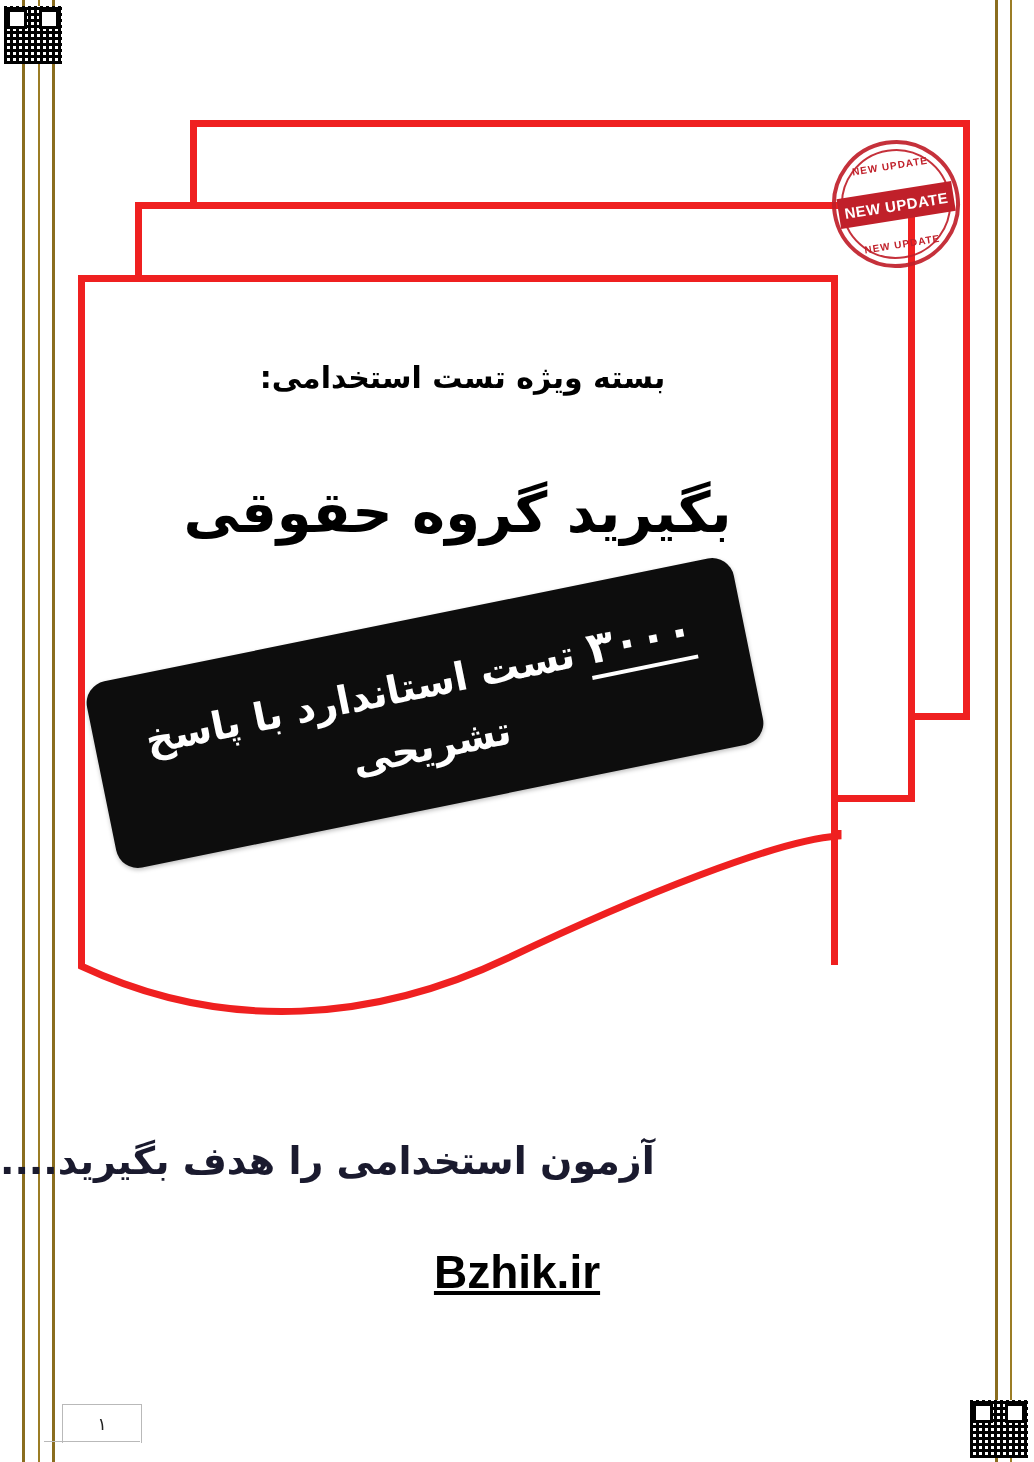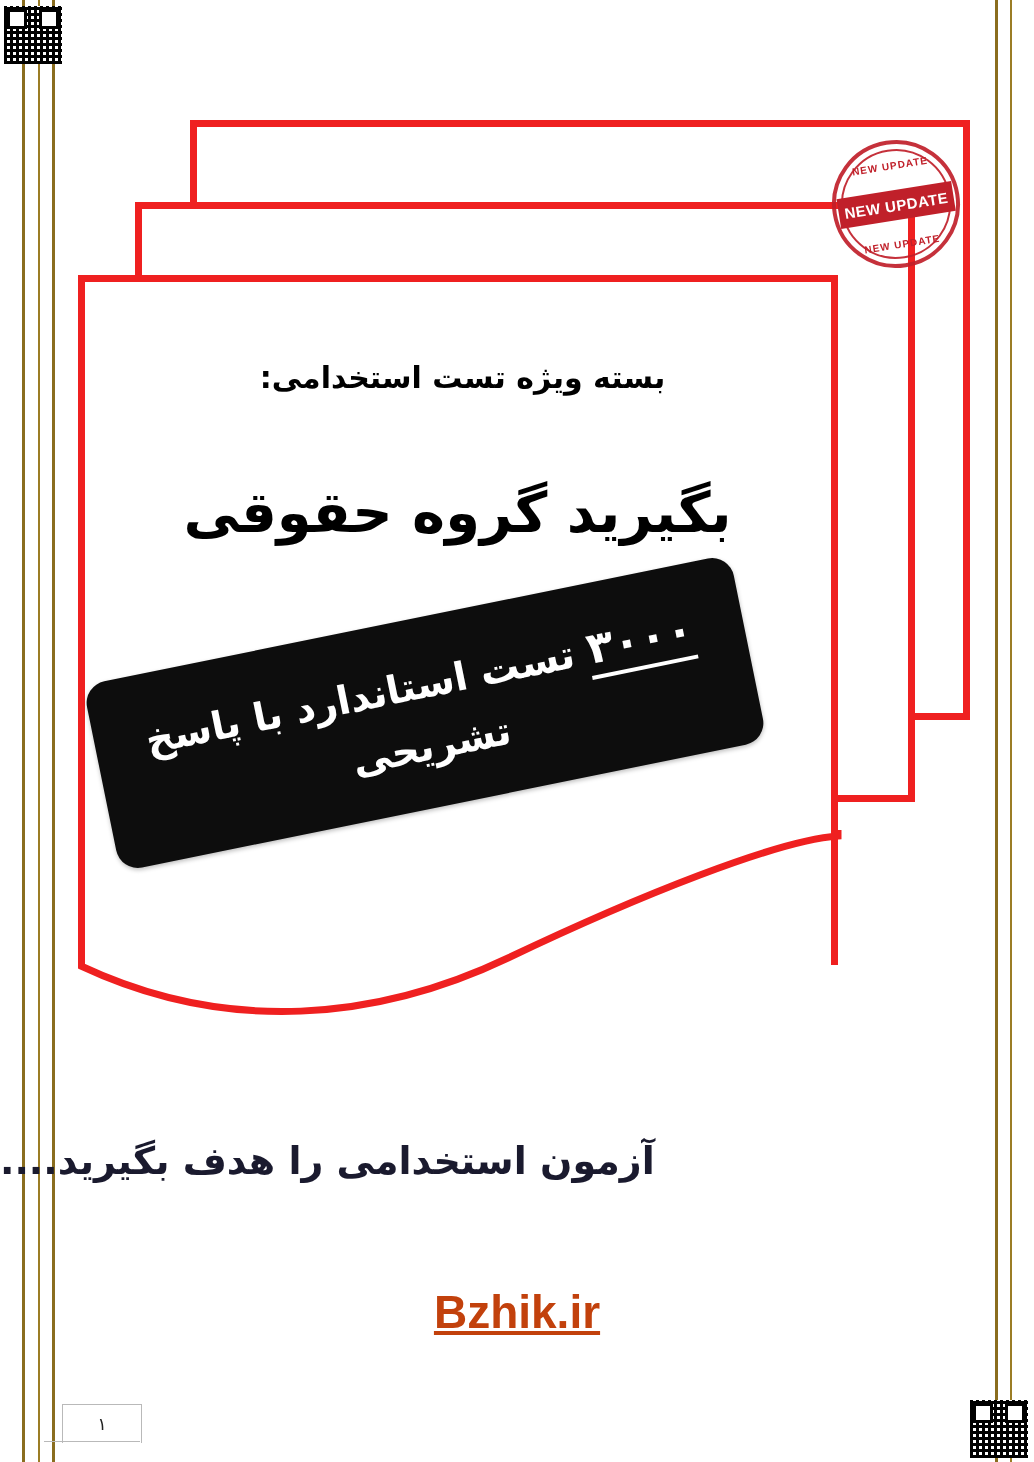--- a/index.html
+++ b/index.html
@@ -210,24 +210,23 @@
   }
   #site-link {
     position: absolute;
     left: 0;
     right: 0;
     top: 1245px;
     text-align: center;
     direction: ltr;
     font-size: 46px;
     font-weight: 800;
-    color: #c2410c;
+    color: #000000;
     text-decoration: underline;
     font-family: "Liberation Sans", sans-serif;
-    margin-top: 40px;
   }
 
   
   #page-number-box {
     position: absolute;
     left: 62px;
     top: 1404px;
     width: 78px;
     height: 38px;
     border: 1px solid #b9b9b9;

